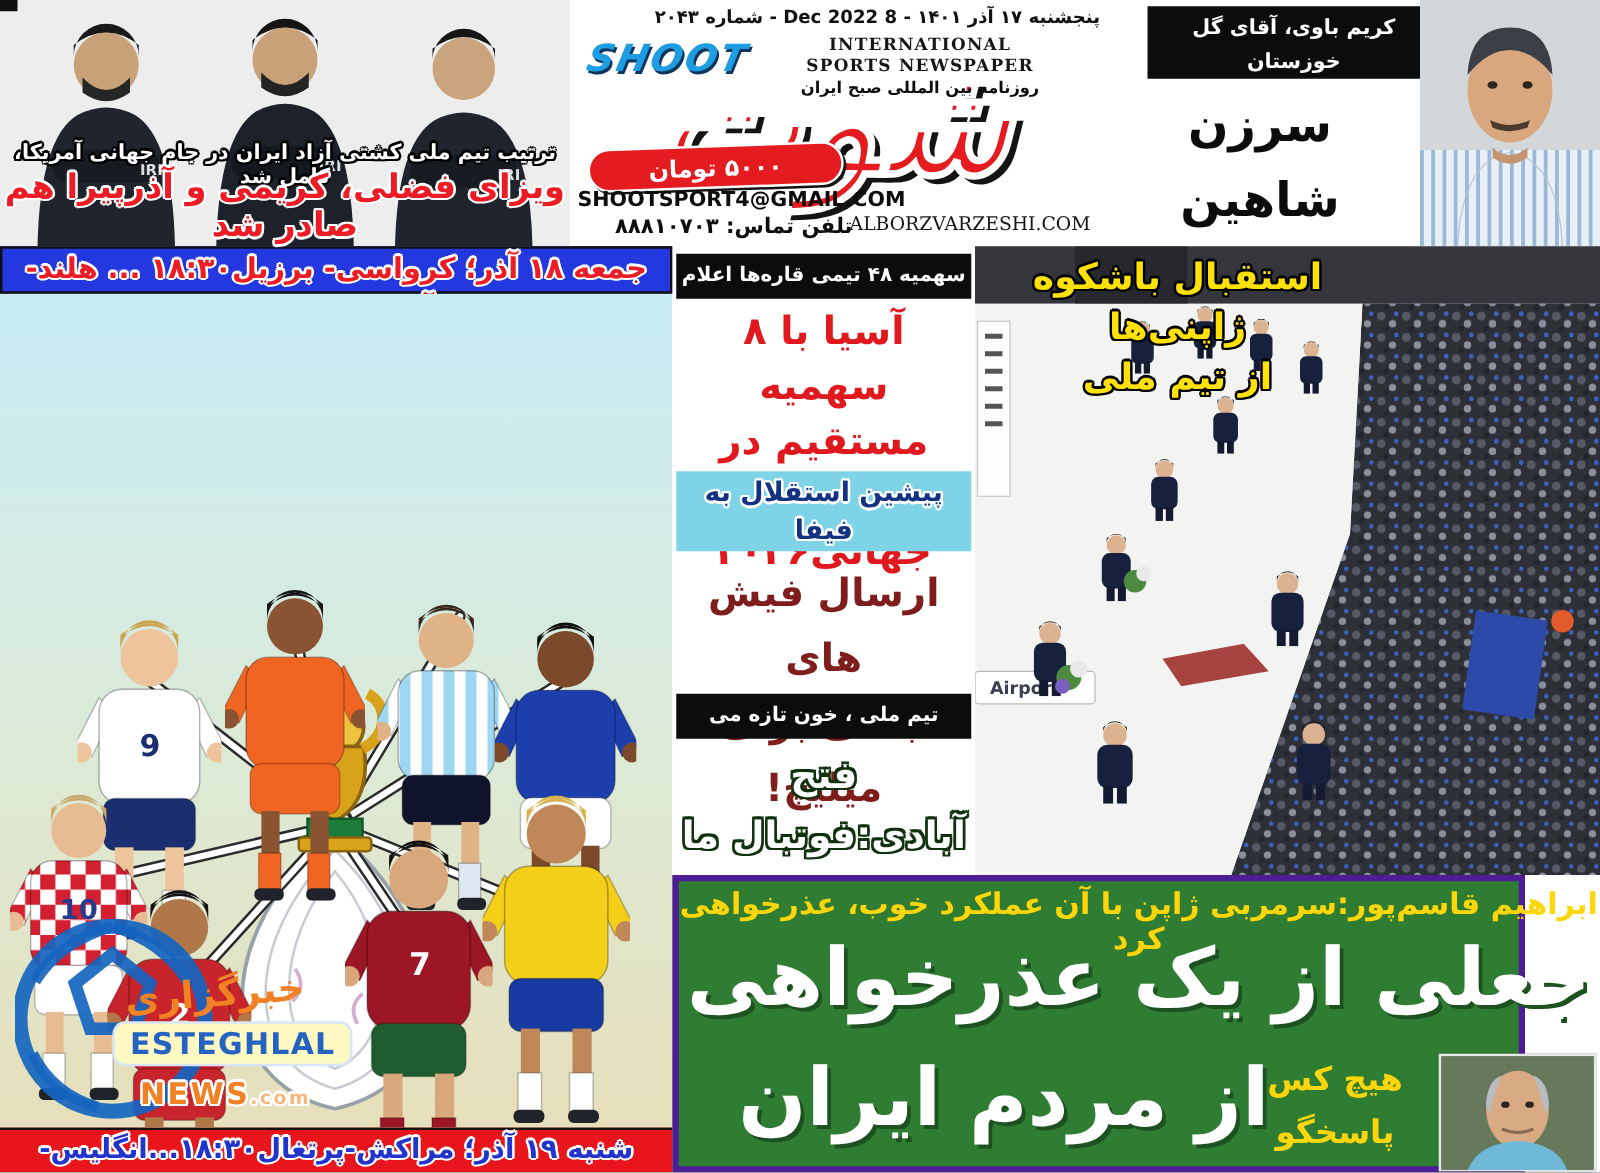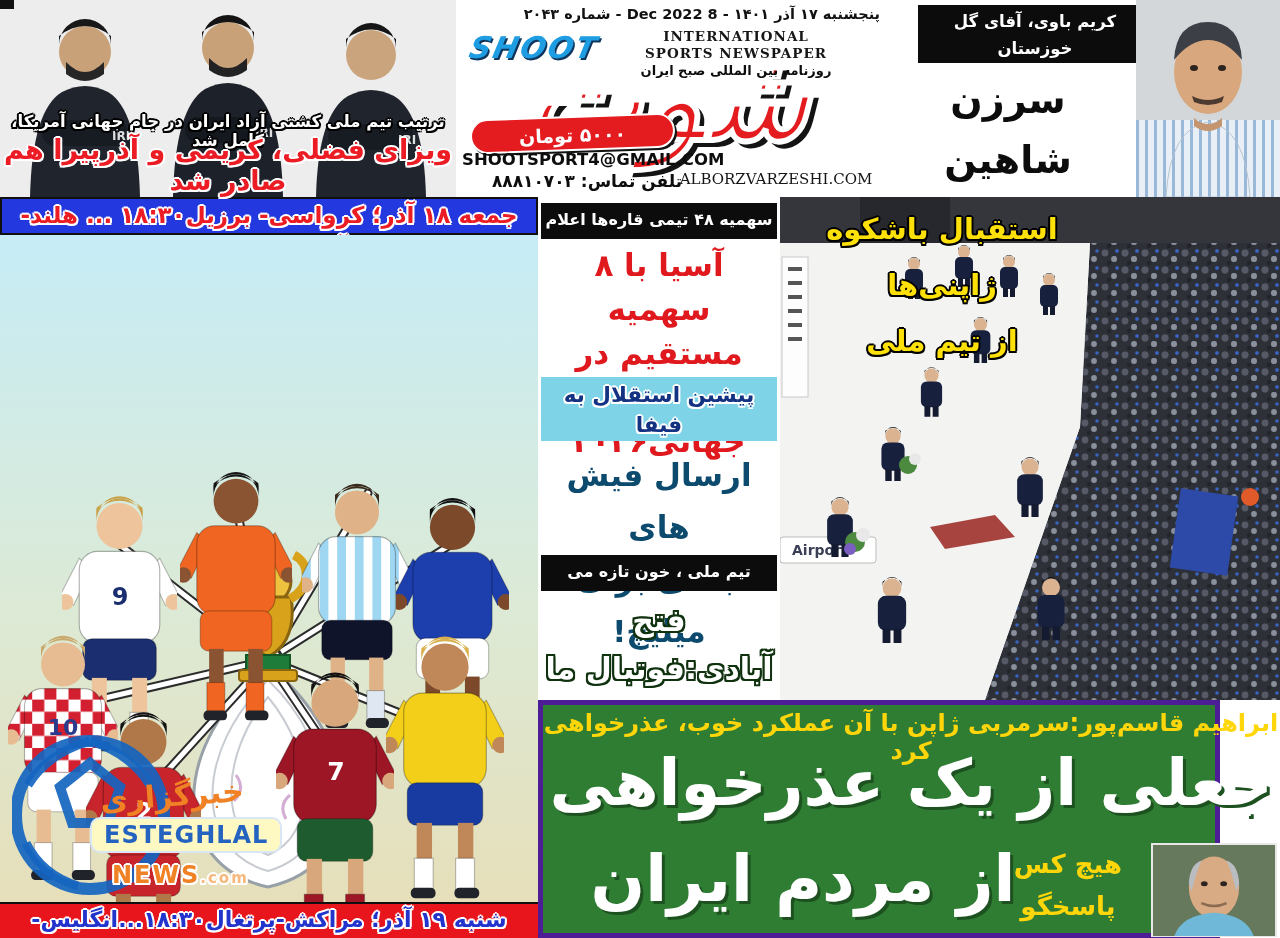--- a/index.html
+++ b/index.html
@@ -58,27 +58,27 @@
            font-size:24px;letter-spacing:1px;font-weight:bold;box-shadow:0 0 0 2px #d8e6f5;}
   .wm-news{left:100px;top:138px;font-size:24px;color:#f08225;letter-spacing:2px;}
   .wm-com{font-size:15px;color:#f6b87c;}
   
   .mid{left:538px;top:197px;width:242px;height:503px;background:#fff;}
   .bar-black{position:absolute;left:3px;width:236px;background:#0c0c0c;color:#fff;font-size:16px;}
   .mid-k1{top:6px;height:36px;line-height:34px;}
   .mid-h1{position:absolute;left:3px;top:46px;width:236px;font-size:31px;line-height:44px;color:#e0191f;font-weight:900;}
   .mid-k2{position:absolute;left:3px;top:180px;width:236px;height:64px;background:#7ed3e6;color:#143282;
           font-size:21.5px;line-height:30px;padding-top:3px;font-weight:900;}
-  .mid-h2{position:absolute;left:3px;top:252px;width:236px;font-size:31px;line-height:52px;color:#0c4a6e;font-weight:900;}
+  .mid-h2{position:absolute;left:3px;top:252px;width:236px;font-size:31px;line-height:52px;color:#7f1d1d;font-weight:900;}
   .mid-k3{top:358px;height:36px;line-height:34px;}
   .mid-h3{position:absolute;left:3px;top:400px;width:236px;font-size:30px;line-height:48px;color:#fff;font-weight:900;}
   
   .photo{left:780px;top:197px;width:500px;height:503px;background:#202228;}
   .photo svg{position:absolute;inset:0;}
-  .photo-cap{left:2px;top:4px;width:320px;color:#ffe10a;font-size:29px;line-height:56px;z-index:3;font-weight:900;text-align:center;}
+  .photo-cap{left:2px;top:4px;width:320px;color:#ffe10a;font-size:29px;line-height:40px;z-index:3;font-weight:900;text-align:center;}
   
   .green{left:538px;top:700px;width:682px;height:238px;background:#2f7c33;border:5px solid #4c1d95;}
   .g-kicker{left:0;top:4px;width:736px;color:#ffd60a;font-size:24px;font-weight:900;}
   .g-h1{left:0;top:32px;width:736px;color:#fff;font-size:64px;line-height:92px;font-weight:900;
         text-shadow:3px 3px 0 #1d5220;}
   .g-h2{left:0;top:124px;width:520px;color:#fff;font-size:64px;line-height:100px;font-weight:900;
         text-shadow:3px 3px 0 #1d5220;}
   .g-side{left:440px;top:138px;width:170px;color:#ffd60a;font-size:26px;line-height:42px;font-weight:900;}
   .g-photo{left:608px;top:138px;width:126px;height:94px;border:2px solid #e8e8e8;background:#5c6f52;}
 </style>

